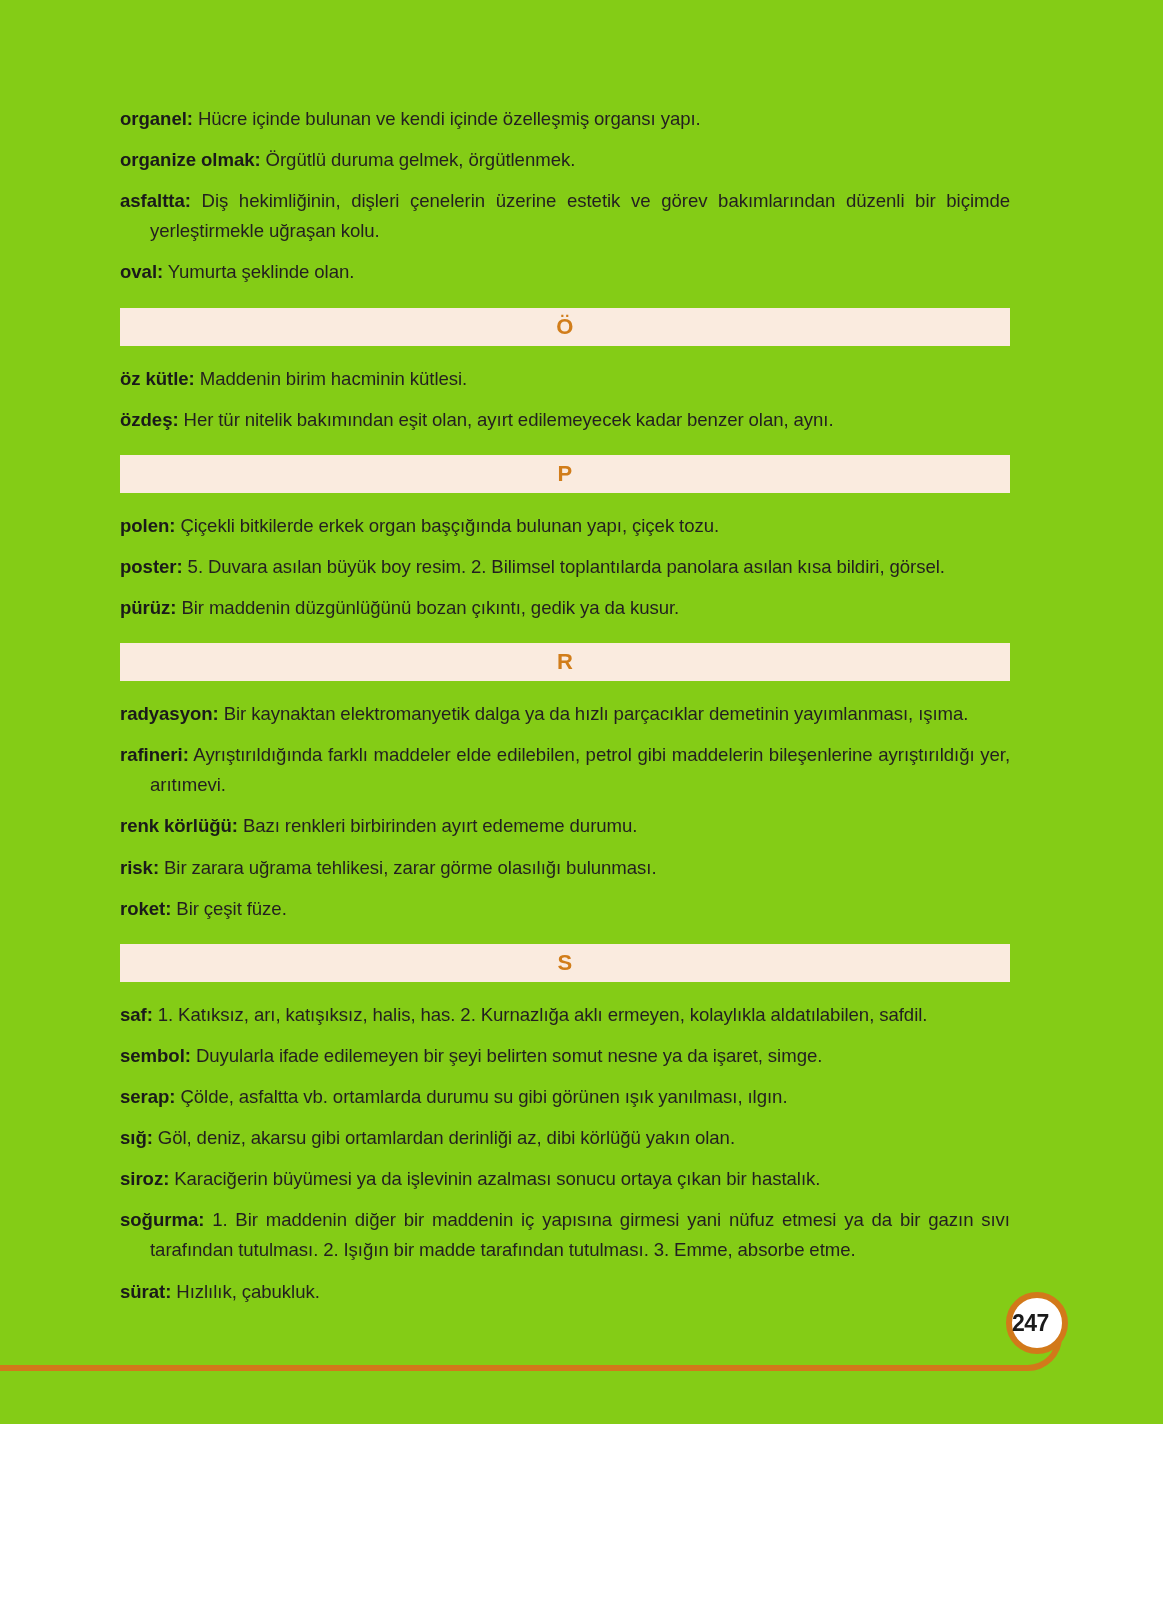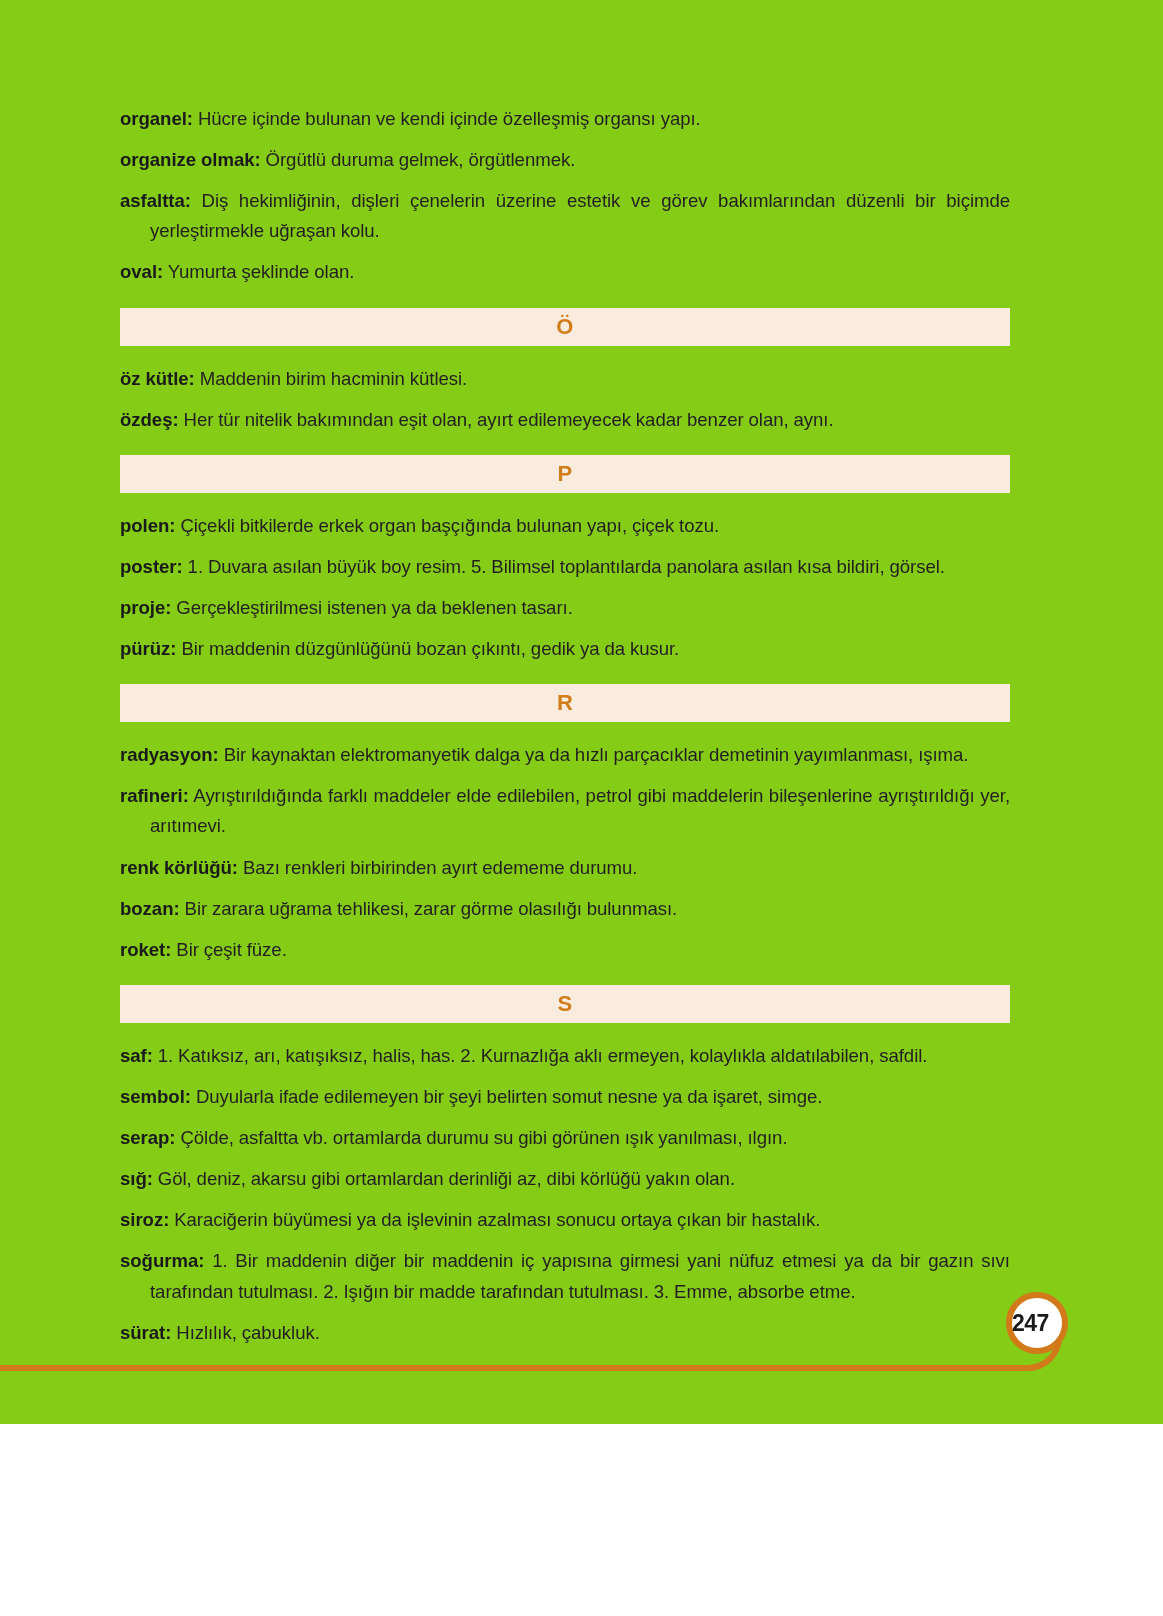--- a/index.html
+++ b/index.html
@@ -127,30 +127,29 @@
       <p class="entry noj"><span class="term">oval:</span> <span class="def">Yumurta şeklinde olan.</span></p>
       <div class="sec-bar">
         <span class="letter">Ö</span>
       </div>
       <p class="entry noj"><span class="term">öz kütle:</span> <span class="def">Maddenin birim hacminin kütlesi.</span></p>
       <p class="entry noj"><span class="term">özdeş:</span> <span class="def">Her tür nitelik bakımından eşit olan, ayırt edilemeyecek kadar benzer olan, aynı.</span></p>
       <div class="sec-bar">
         <span class="letter">P</span>
       </div>
       <p class="entry noj"><span class="term">polen:</span> <span class="def">Çiçekli bitkilerde erkek organ başçığında bulunan yapı, çiçek tozu.</span></p>
-      <p class="entry"><span class="term">poster:</span> <span class="def">1. Duvara asılan büyük boy resim. 5. Bilimsel toplantılarda panolara asılan kısa bildiri, görsel.</span></p>
-      <p class="entry noj"><span class="term">proje:</span> <span class="def">Gerçekleştirilmesi istenen ya da beklenen tasarı.</span></p>
+      <p class="entry"><span class="term">poster:</span> <span class="def">5. Duvara asılan büyük boy resim. 2. Bilimsel toplantılarda panolara asılan kısa bildiri, görsel.</span></p>
       <p class="entry noj"><span class="term">pürüz:</span> <span class="def">Bir maddenin düzgünlüğünü bozan çıkıntı, gedik ya da kusur.</span></p>
       <div class="sec-bar">
         <span class="letter">R</span>
       </div>
       <p class="entry"><span class="term">radyasyon:</span> <span class="def">Bir kaynaktan elektromanyetik dalga ya da hızlı parçacıklar demetinin yayımlanması, ışıma.</span></p>
       <p class="entry"><span class="term">rafineri:</span> <span class="def">Ayrıştırıldığında farklı maddeler elde edilebilen, petrol gibi maddelerin bileşenlerine ayrıştırıldığı yer, arıtımevi.</span></p>
       <p class="entry noj"><span class="term">renk körlüğü:</span> <span class="def">Bazı renkleri birbirinden ayırt edememe durumu.</span></p>
-      <p class="entry noj"><span class="term">bozan:</span> <span class="def">Bir zarara uğrama tehlikesi, zarar görme olasılığı bulunması.</span></p>
+      <p class="entry noj"><span class="term">risk:</span> <span class="def">Bir zarara uğrama tehlikesi, zarar görme olasılığı bulunması.</span></p>
       <p class="entry noj"><span class="term">roket:</span> <span class="def">Bir çeşit füze.</span></p>
       <div class="sec-bar">
         <span class="letter">S</span>
       </div>
       <p class="entry"><span class="term">saf:</span> <span class="def">1. Katıksız, arı, katışıksız, halis, has. 2. Kurnazlığa aklı ermeyen, kolaylıkla aldatılabilen, safdil.</span></p>
       <p class="entry noj"><span class="term">sembol:</span> <span class="def">Duyularla ifade edilemeyen bir şeyi belirten somut nesne ya da işaret, simge.</span></p>
       <p class="entry noj"><span class="term">serap:</span> <span class="def">Çölde, asfaltta vb. ortamlarda durumu su gibi görünen ışık yanılması, ılgın.</span></p>
       <p class="entry noj"><span class="term">sığ:</span> <span class="def">Göl, deniz, akarsu gibi ortamlardan derinliği az, dibi körlüğü yakın olan.</span></p>
       <p class="entry noj"><span class="term">siroz:</span> <span class="def">Karaciğerin büyümesi ya da işlevinin azalması sonucu ortaya çıkan bir hastalık.</span></p>
       <p class="entry"><span class="term">soğurma:</span> <span class="def">1. Bir maddenin diğer bir maddenin iç yapısına girmesi yani nüfuz etmesi ya da bir gazın sıvı tarafından tutulması. 2. Işığın bir madde tarafından tutulması. 3. Emme, absorbe etme.</span></p>

